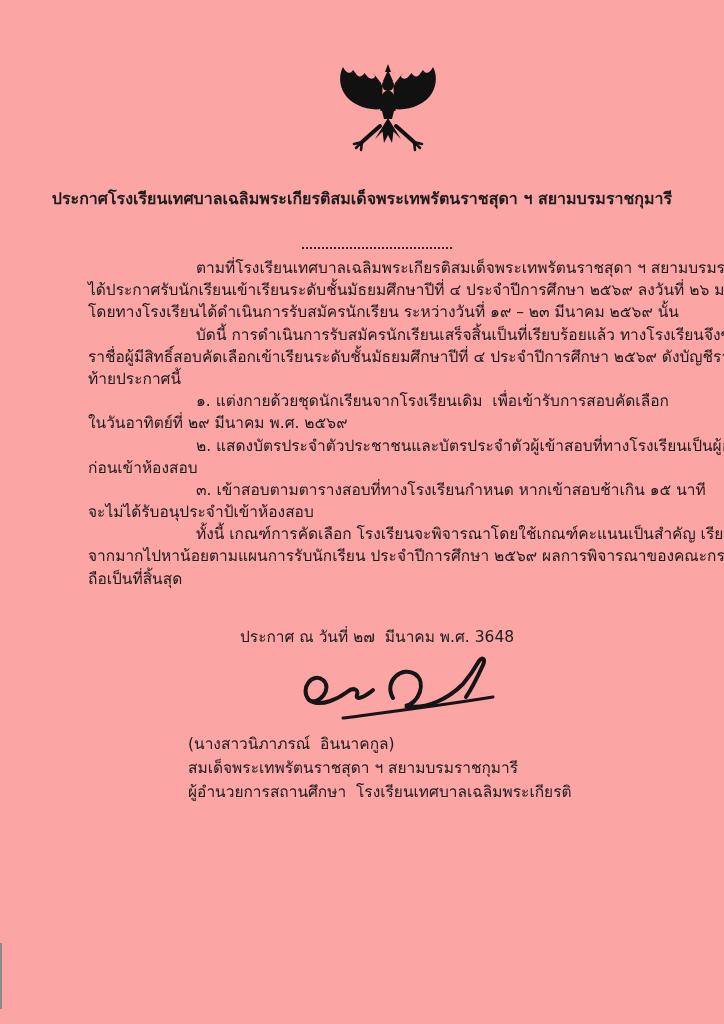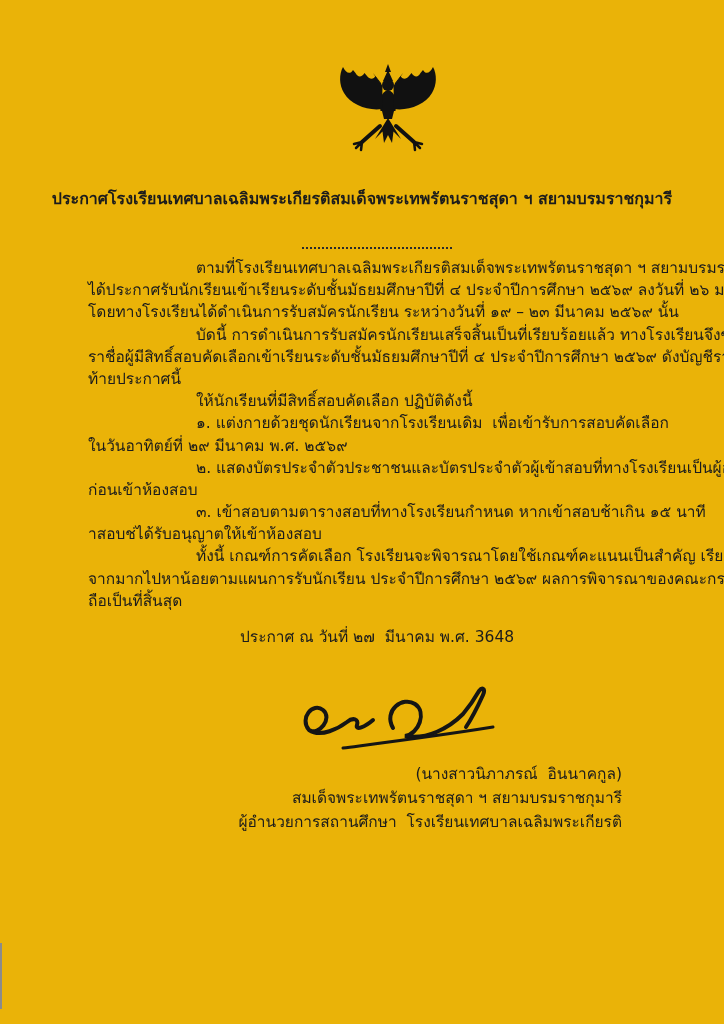--- a/index.html
+++ b/index.html
@@ -1,18 +1,18 @@
 <!DOCTYPE html>
 <html><head>
 <meta charset="utf-8">
 <style>
   html,body { margin:0; padding:0; background:#e8e8e8; }
   .page {
     position:relative; width:724px; height:1024px; margin:0 auto;
-    background:#eab308; overflow:hidden;
+    background:#fca5a5; overflow:hidden;
     font-family:"DejaVu Sans","Liberation Sans",sans-serif;
     color:#1c1c1c;
   }
   .emblem { position:absolute; left:334px; top:64px; width:108px; height:112px; }
   .title-block {
     position:absolute; left:0; top:186px; width:724px; text-align:center;
     font-weight:bold; font-size:16px; line-height:25px;
   }
   .title-block div { white-space:pre; }
   .dotted-divider {
@@ -22,22 +22,22 @@
   .body-block {
     position:absolute; left:88px; top:257px; width:566px;
     font-size:15.5px;
   }
   .body-block .line { height:22.2px; line-height:22.2px; white-space:pre; }
   .body-block .line.indent { padding-left:108px; }
   .date-line {
     position:absolute; left:240px; top:624px; font-size:15.5px; white-space:pre;
   }
   .sig-block {
-    position:absolute; left:188px; top:684px; width:434px;
-    text-align:right; font-size:15.5px; line-height:24px;
+    position:absolute; left:188px; top:654px; width:434px;
+    text-align:left; font-size:15.5px; line-height:24px;
   }
   .sig-block svg { display:block; margin:0 auto 2px auto; }
   .sig-name, .sig-pos { white-space:pre; }
   .scan-artifact {
     position:absolute; left:0; top:943px; width:2px; height:66px; background:#8b8b8b;
   }
 </style>
 </head>
 <body>
 
@@ -82,27 +82,26 @@
 
   <div class="dotted-divider"></div>
 
   <div class="body-block">
       <div class="line indent">ตามที่โรงเรียนเทศบาลเฉลิมพระเกียรติสมเด็จพระเทพรัตนราชสุดา ฯ สยามบรมราชกุมารี</div>
       <div class="line">ได้ประกาศรับนักเรียนเข้าเรียนระดับชั้นมัธยมศึกษาปีที่ ๔ ประจำปีการศึกษา ๒๕๖๙ ลงวันที่ ๒๖ มกราคม ๒๕๖๙</div>
       <div class="line">โดยทางโรงเรียนได้ดำเนินการรับสมัครนักเรียน ระหว่างวันที่ ๑๙ – ๒๓ มีนาคม ๒๕๖๙ นั้น</div>
       <div class="line indent">บัดนี้ การดำเนินการรับสมัครนักเรียนเสร็จสิ้นเป็นที่เรียบร้อยแล้ว ทางโรงเรียนจึงขอประกาศ</div>
       <div class="line">ราชื่อผู้มีสิทธิ์สอบคัดเลือกเข้าเรียนระดับชั้นมัธยมศึกษาปีที่ ๔ ประจำปีการศึกษา ๒๕๖๙ ดังบัญชีรายชื่อแนบ</div>
       <div class="line">ท้ายประกาศนี้</div>
-      <div class="line indent">ให้นักเรียนที่มีสิทธิ์สอบคัดเลือก ปฏิบัติดังนี้</div>
       <div class="line indent">๑. แต่งกายด้วยชุดนักเรียนจากโรงเรียนเดิม  เพื่อเข้ารับการสอบคัดเลือก</div>
       <div class="line">ในวันอาทิตย์ที่ ๒๙ มีนาคม พ.ศ. ๒๕๖๙</div>
       <div class="line indent">๒. แสดงบัตรประจำตัวประชาชนและบัตรประจำตัวผู้เข้าสอบที่ทางโรงเรียนเป็นผู้ออกให้</div>
       <div class="line">ก่อนเข้าห้องสอบ</div>
       <div class="line indent">๓. เข้าสอบตามตารางสอบที่ทางโรงเรียนกำหนด หากเข้าสอบช้าเกิน ๑๕ นาที</div>
-      <div class="line">าสอบช่ได้รับอนุญาตให้เข้าห้องสอบ</div>
+      <div class="line">จะไม่ได้รับอนุประจำป้เข้าห้องสอบ</div>
       <div class="line indent">ทั้งนี้ เกณฑ์การคัดเลือก โรงเรียนจะพิจารณาโดยใช้เกณฑ์คะแนนเป็นสำคัญ เรียงลำดับคะแนน</div>
       <div class="line">จากมากไปหาน้อยตามแผนการรับนักเรียน ประจำปีการศึกษา ๒๕๖๙ ผลการพิจารณาของคณะกรรมการ</div>
       <div class="line">ถือเป็นที่สิ้นสุด</div>
     </div>
 
   <div class="date-line">ประกาศ ณ วันที่ ๒๗  มีนาคม พ.ศ. 3648</div>
 
   <div class="sig-block">
     <svg width="240" height="76" viewBox="0 0 240 76">
       <g fill="none" stroke="#151515" stroke-width="4" stroke-linecap="round">

